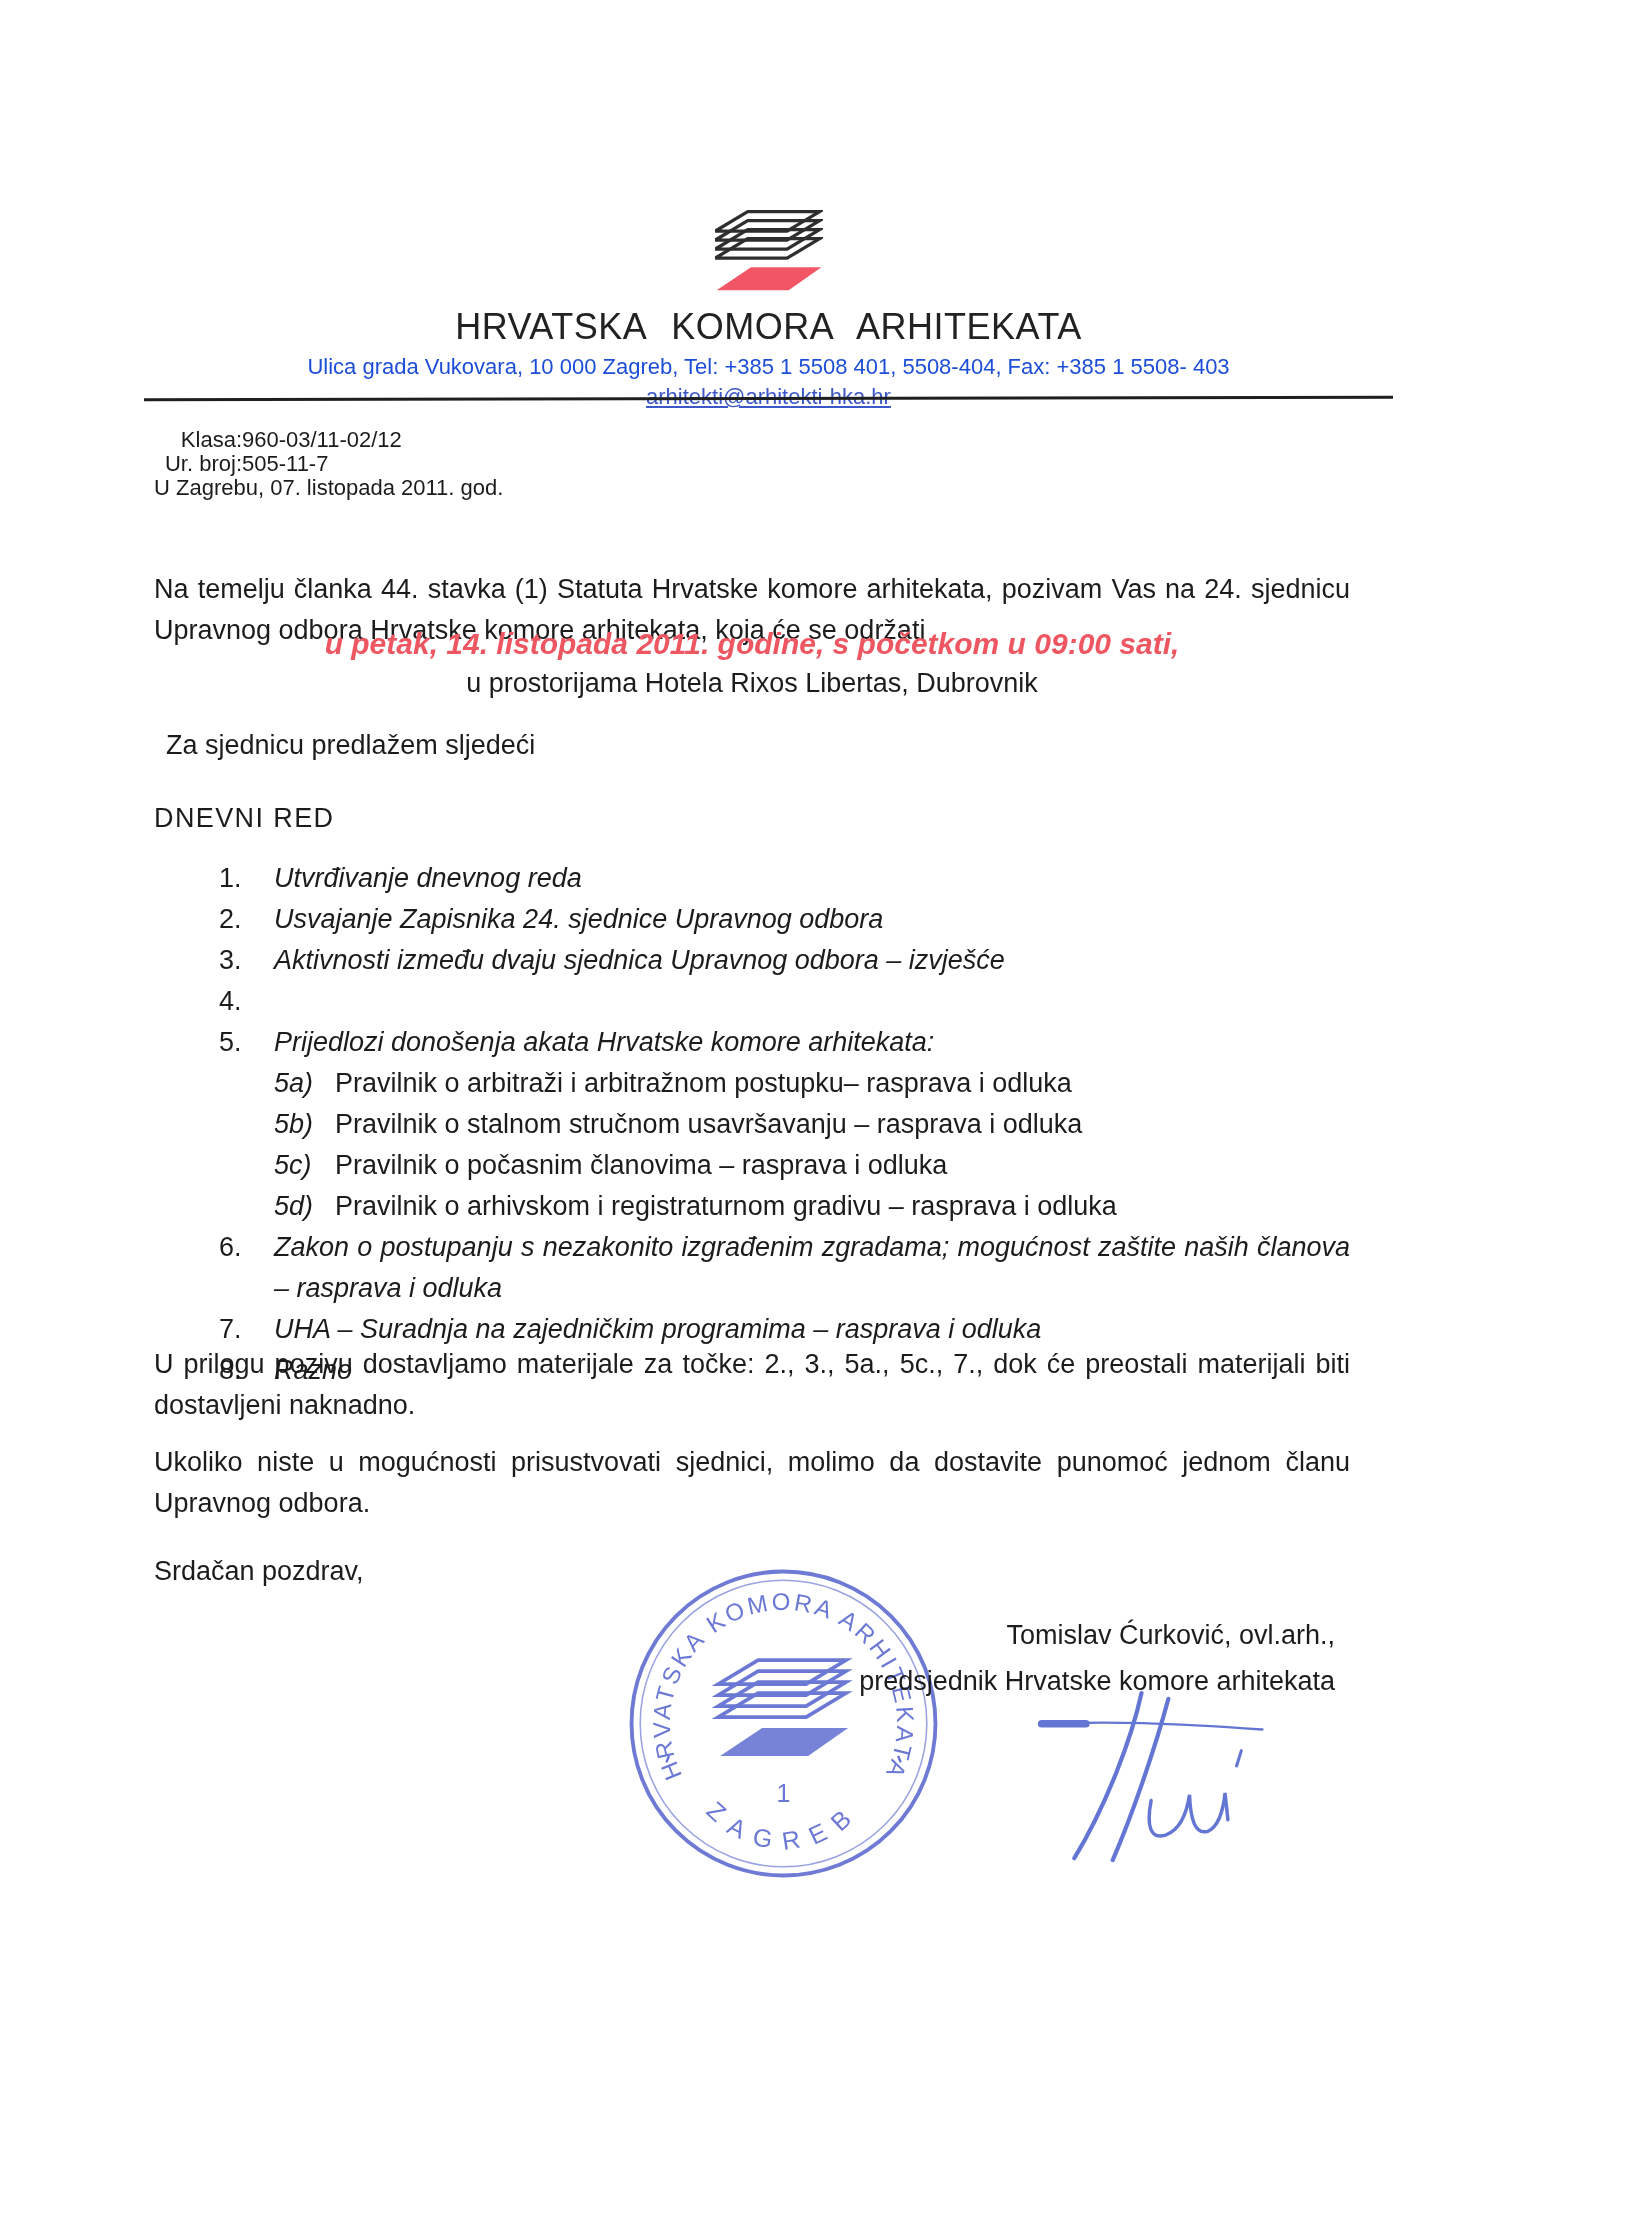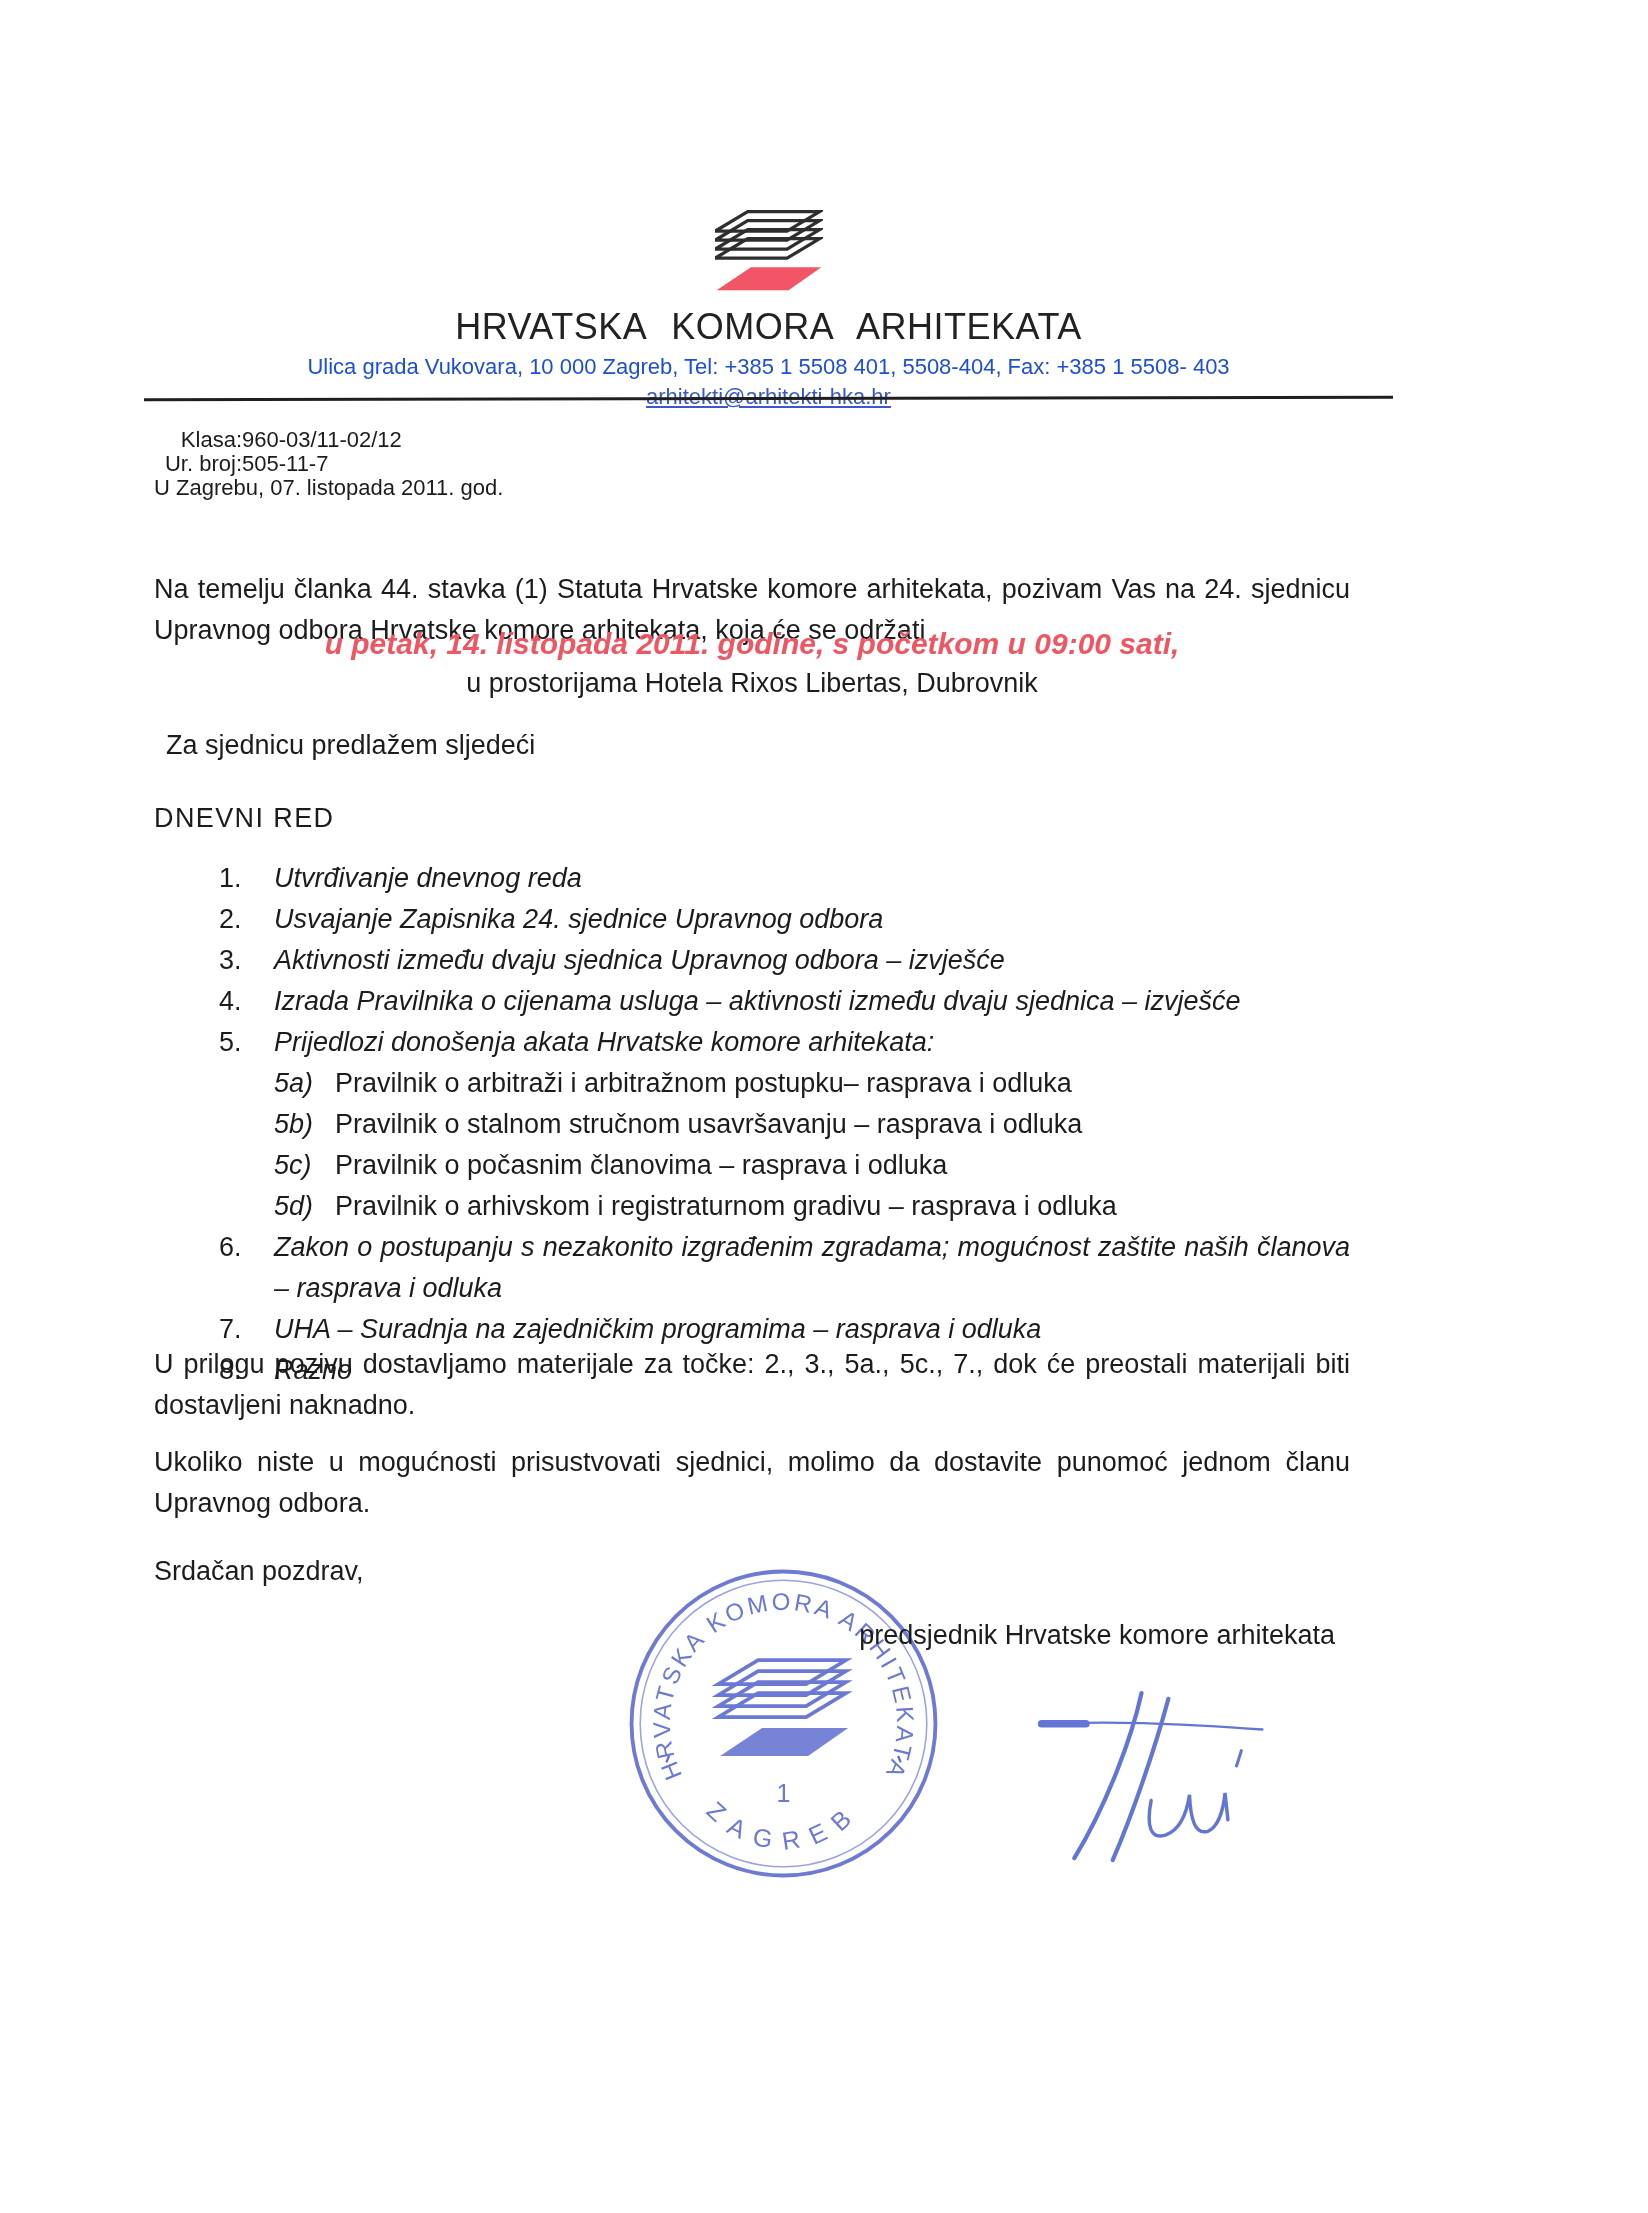--- a/index.html
+++ b/index.html
@@ -109,21 +109,20 @@
     <div class="agenda-row">
       <span class="agenda-num">2.</span>
       <span class="agenda-text">Usvajanje Zapisnika 24. sjednice Upravnog odbora</span>
     </div>
     <div class="agenda-row">
       <span class="agenda-num">3.</span>
       <span class="agenda-text">Aktivnosti između dvaju sjednica Upravnog odbora – izvješće</span>
     </div>
     <div class="agenda-row">
       <span class="agenda-num">4.</span>
-      <span class="agenda-text">Izrada Pravilnika o cijenama usluga – aktivnosti između dvaju sjednica – izvješće</span>
     </div>
     <div class="agenda-row">
       <span class="agenda-num">5.</span>
       <span class="agenda-text">Prijedlozi donošenja akata Hrvatske komore arhitekata:</span>
     </div>
     <div class="agenda-subrow">
       <span class="agenda-sublabel">5a)</span>
       <span class="agenda-subtext">Pravilnik o arbitraži i arbitražnom postupku– rasprava i odluka</span>
     </div>
     <div class="agenda-subrow">
@@ -150,20 +149,21 @@
       <span class="agenda-num">8.</span>
       <span class="agenda-text">Razno</span>
     </div>
   </div>
 
   <div class="closing-1">U prilogu pozivu dostavljamo materijale za točke: 2., 3., 5a., 5c., 7., dok će preostali materijali biti dostavljeni naknadno.</div>
   <div class="closing-2">Ukoliko niste u mogućnosti prisustvovati sjednici, molimo da dostavite punomoć jednom članu Upravnog odbora.</div>
   <div class="salutation">Srdačan pozdrav,</div>
 
   <div class="sig-block">
+    <div>Tomislav Ćurković, ovl.arh.,</div>
     <div>predsjednik  Hrvatske komore arhitekata</div>
   </div>
 
   <div class="stamp-wrap">
     <svg viewBox="0 0 340 340" width="327" height="327" aria-hidden="true">
       <g stroke="#5060cd" fill="none" opacity="0.9">
         <circle cx="170" cy="170" r="158" stroke-width="4"></circle>
         <circle cx="170" cy="170" r="149" stroke-width="1.6" opacity="0.7"></circle>
       </g>
       <defs>

